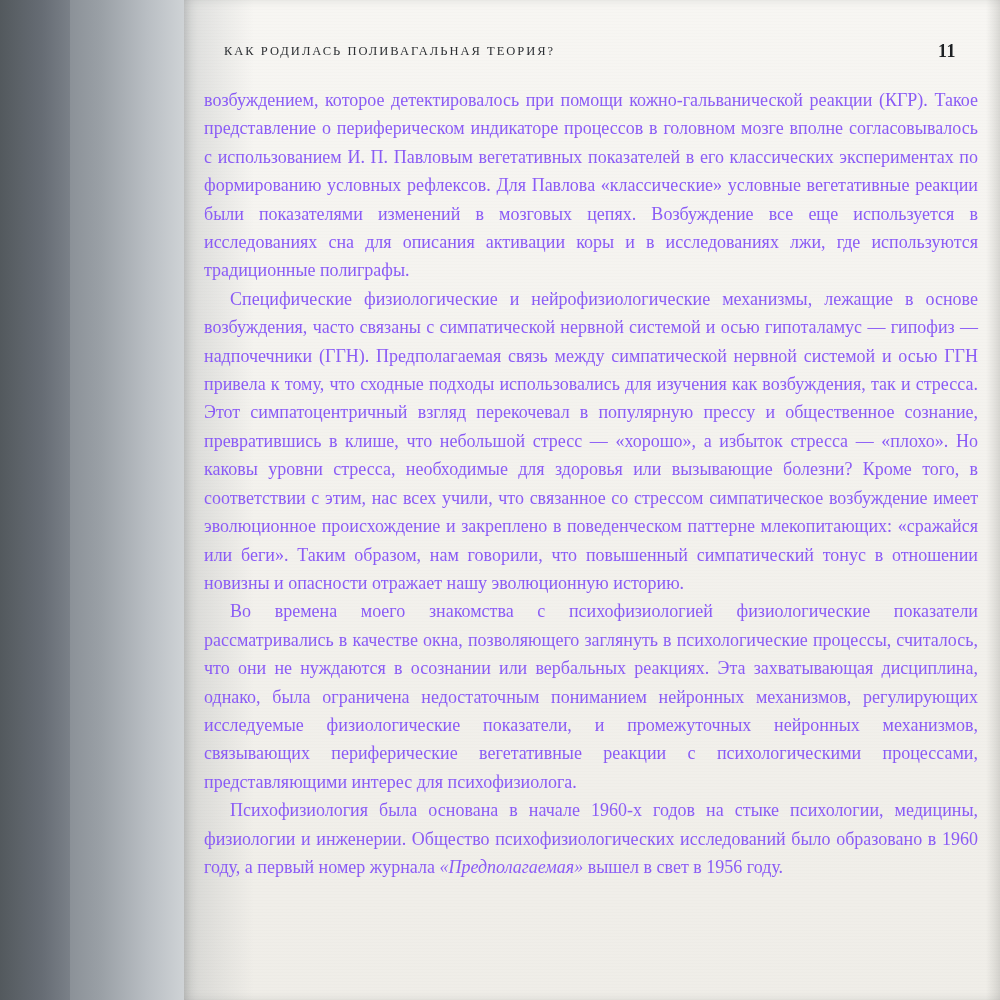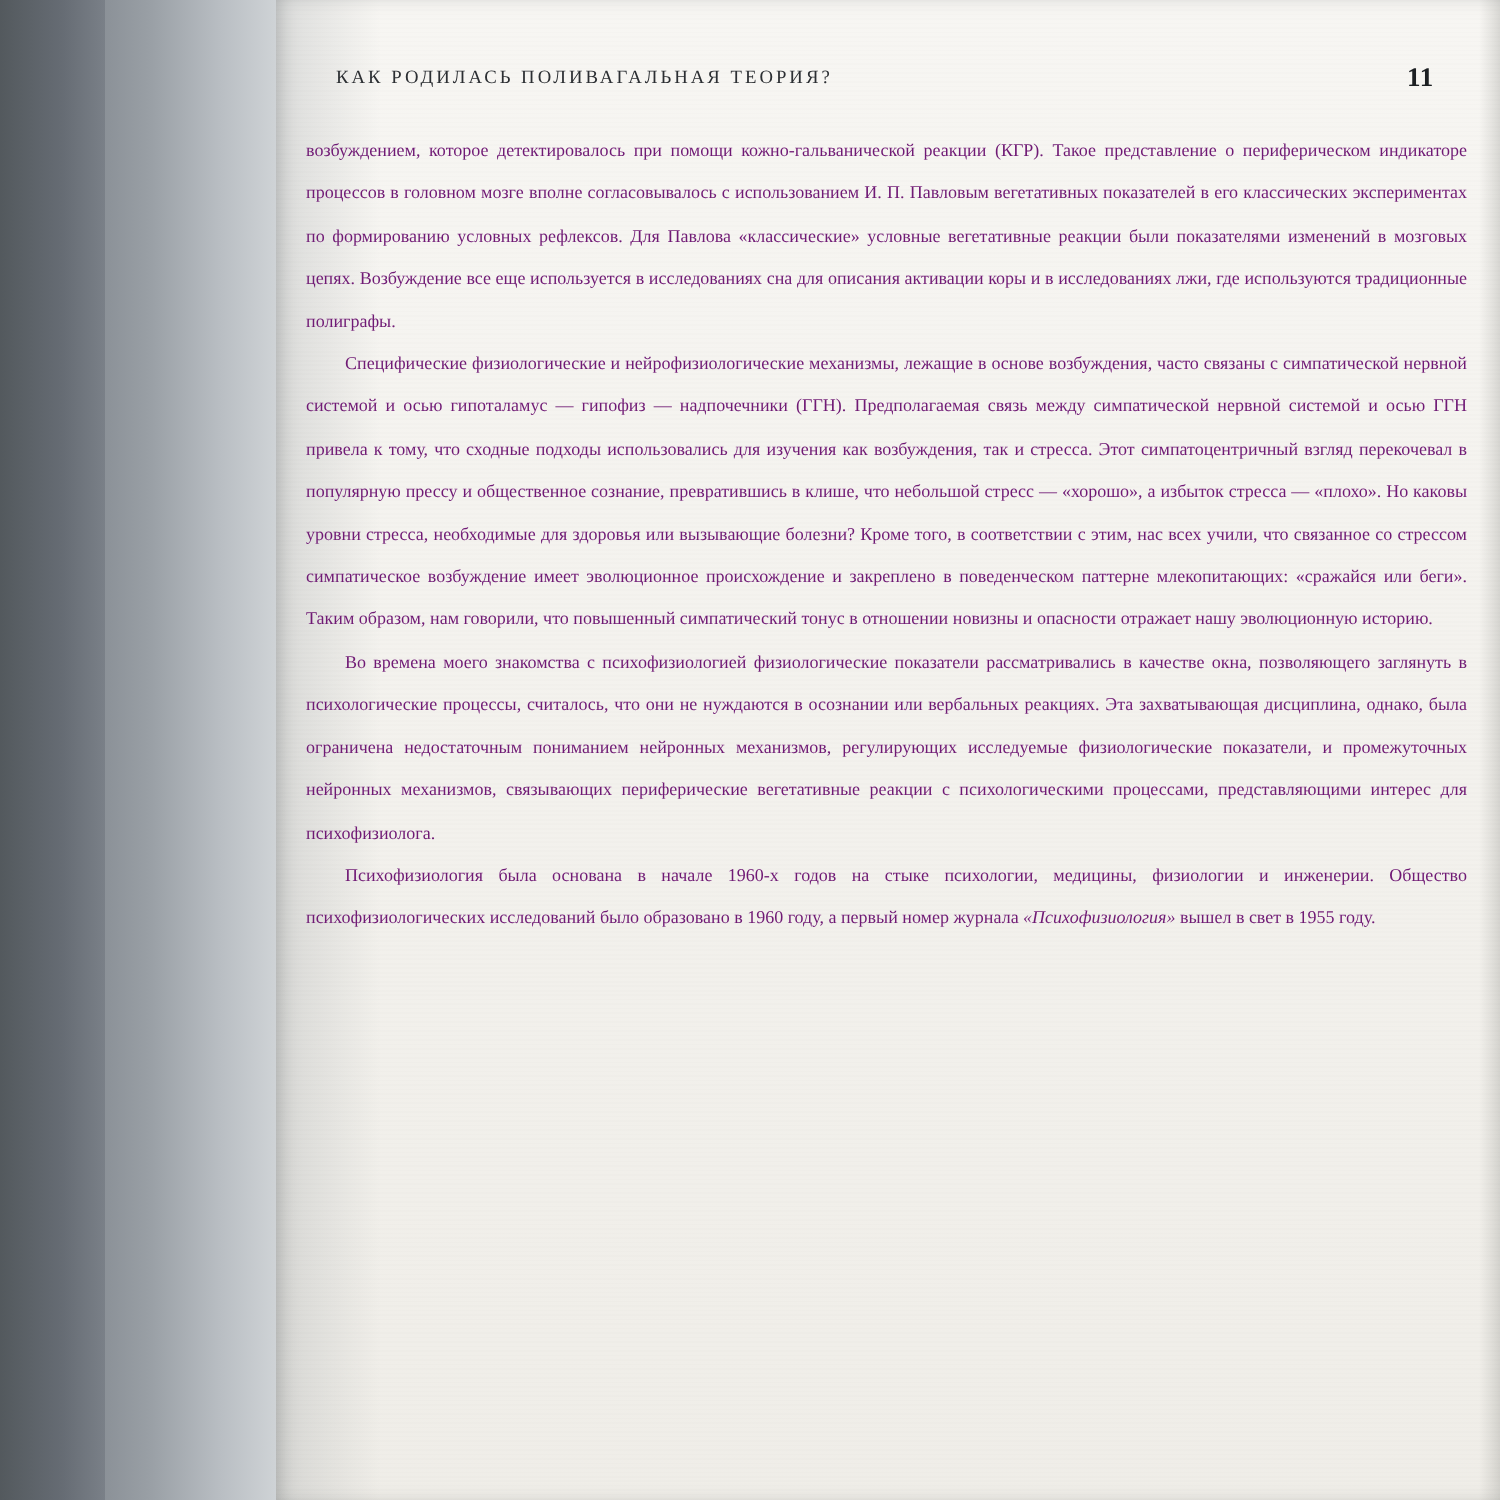--- a/index.html
+++ b/index.html
@@ -83,23 +83,23 @@
     font-size: 18px;
     font-weight: 700;
     color: #1d2023;
     letter-spacing: 0.5px;
   }
   .body-text {
     position: absolute;
     left: 20px;
     right: 22px;
     top: 86px;
-    font-size: 12px;
+    font-size: 18px;
     line-height: 28.4px;
-    color: #701a75;
+    color: #8b5cf6;
     text-align: justify;
     text-justify: inter-word;
     hyphens: manual;
   }
   .body-text p {
     margin: 0;
     text-indent: 26px;
   }
   .body-text p.first {
     text-indent: 0;
@@ -145,18 +145,18 @@
 
     <header class="running">
       <span class="running-title">Как родилась поливагальная теория?</span>
       <span class="folio">11</span>
     </header>
 
     <div class="body-text">
       <p class="first">возбуждением, которое детектировалось при помощи кожно-гальванической реакции (КГР). Такое представление о периферическом индикаторе процессов в головном мозге вполне согласовывалось с использованием И. П. Павловым вегетативных показателей в его классических экспериментах по формированию условных рефлексов. Для Павлова «классические» условные вегетативные реакции были показателями изменений в мозговых цепях. Возбуждение все еще используется в исследованиях сна для описания активации коры и в исследованиях лжи, где используются традиционные полиграфы.</p>
       <p>Специфические физиологические и нейрофизиологические механизмы, лежащие в основе возбуждения, часто связаны с симпатической нервной системой и осью гипоталамус — гипофиз — надпочечники (ГГН). Предполагаемая связь между симпатической нервной системой и осью ГГН привела к тому, что сходные подходы использовались для изучения как возбуждения, так и стресса. Этот симпатоцентричный взгляд перекочевал в популярную прессу и общественное сознание, превратившись в клише, что небольшой стресс — «хорошо», а избыток стресса — «плохо». Но каковы уровни стресса, необходимые для здоровья или вызывающие болезни? Кроме того, в соответствии с этим, нас всех учили, что связанное со стрессом симпатическое возбуждение имеет эволюционное происхождение и закреплено в поведенческом паттерне млекопитающих: «сражайся или беги». Таким образом, нам говорили, что повышенный симпатический тонус в отношении новизны и опасности отражает нашу эволюционную историю.</p>
       <p>Во времена моего знакомства с психофизиологией физиологические показатели рассматривались в качестве окна, позволяющего заглянуть в психологические процессы, считалось, что они не нуждаются в осознании или вербальных реакциях. Эта захватывающая дисциплина, однако, была ограничена недостаточным пониманием нейронных механизмов, регулирующих исследуемые физиологические показатели, и промежуточных нейронных механизмов, связывающих периферические вегетативные реакции с психологическими процессами, представляющими интерес для психофизиолога.</p>
-      <p><span>Психофизиология была основана в начале 1960-х годов на стыке психологии, медицины, физиологии и инженерии. Общество психофизиологических исследований было образовано в 1960 году, а первый номер журнала </span><em>«Психофизиология»</em><span> вышел в свет в 1955 году.</span></p>
+      <p><span>Психофизиология была основана в начале 1960-х годов на стыке психологии, медицины, физиологии и инженерии. Общество психофизиологических исследований было образовано в 1960 году, а первый номер журнала </span><em>«Предполагаемая»</em><span> вышел в свет в 1956 году.</span></p>
     </div>
 
     <div class="grain"></div>
   </div>
 </div>
 
 </body></html>

